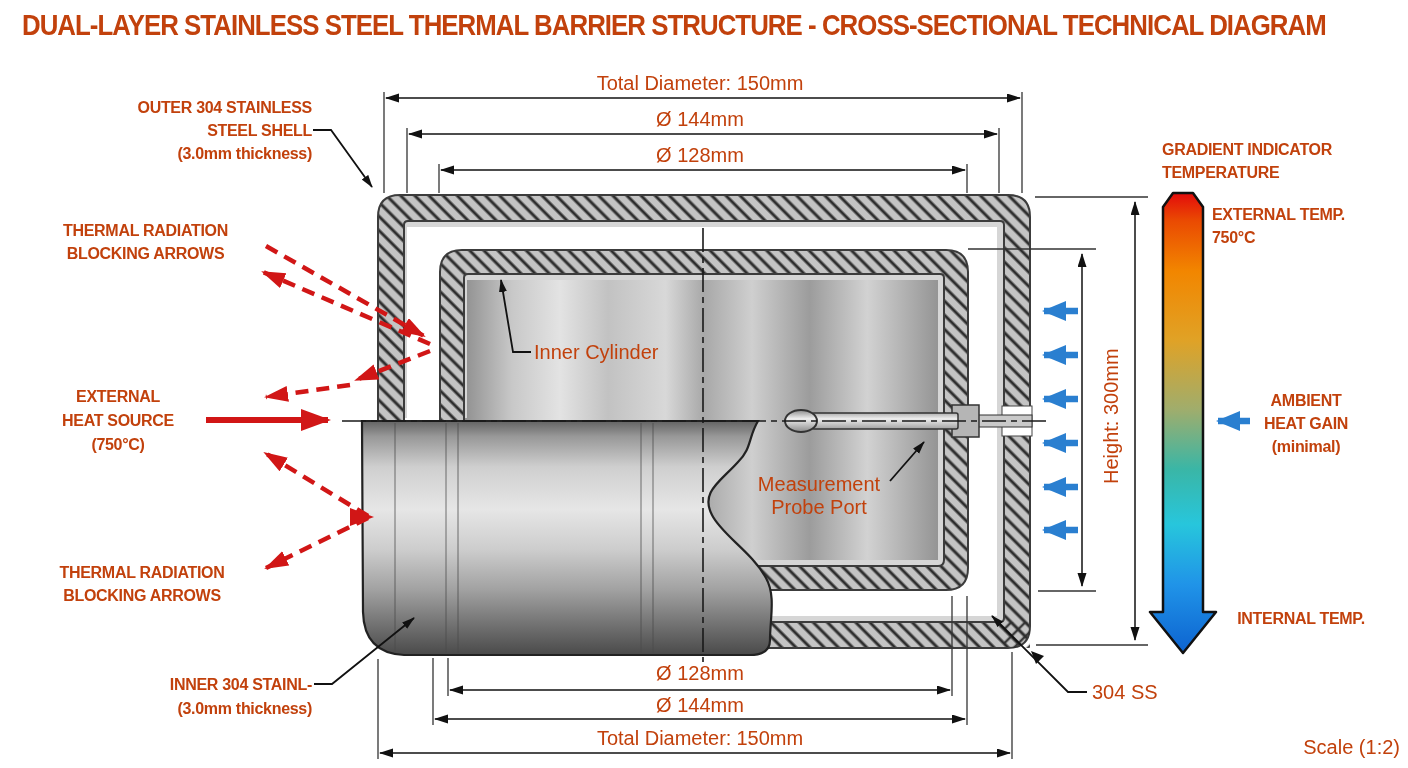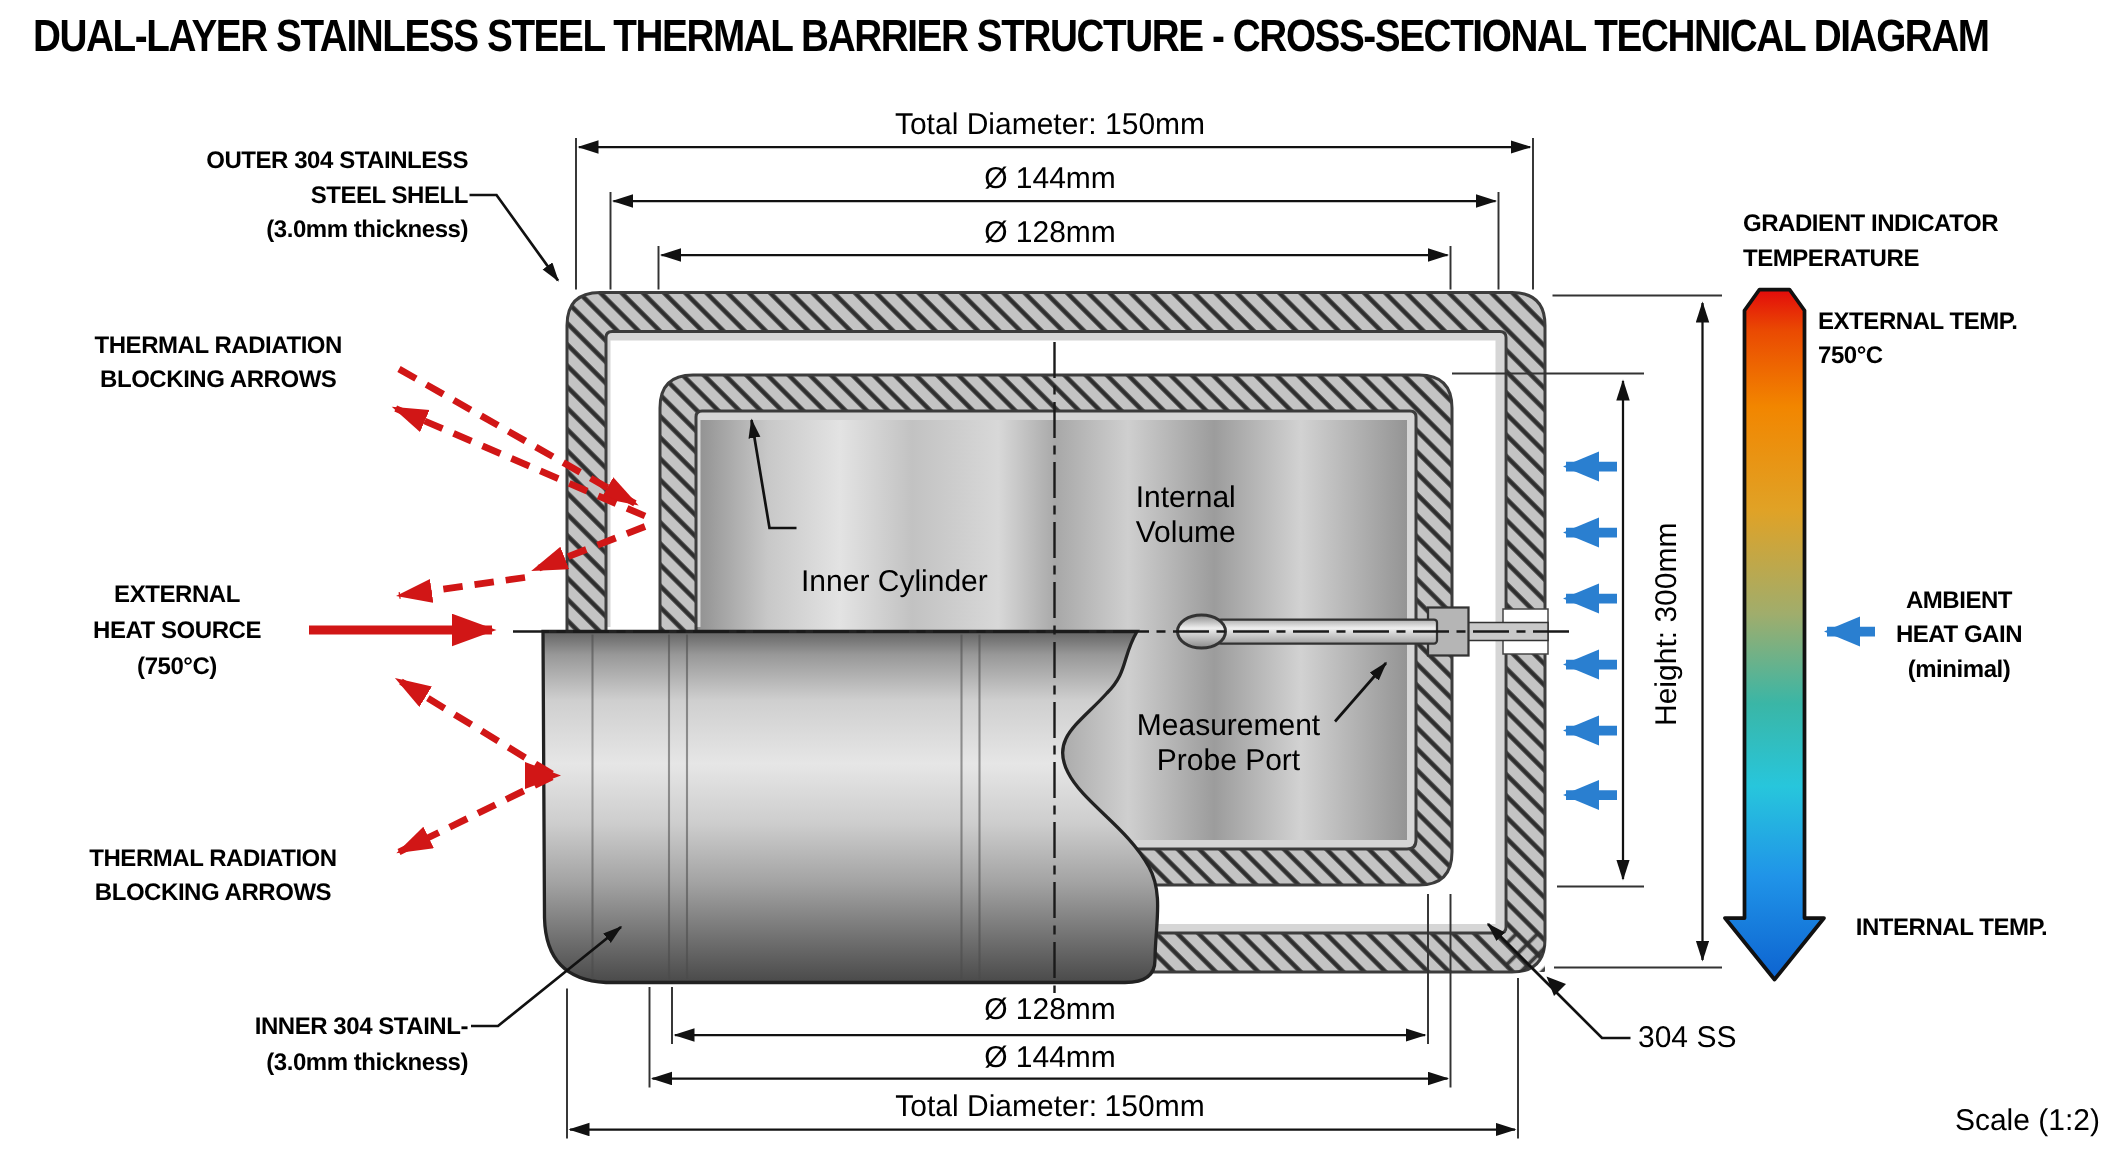--- a/index.html
+++ b/index.html
@@ -1,17 +1,17 @@
 <!DOCTYPE html>
 <html><head>
 <meta charset="utf-8">
 <style>
   html,body{margin:0;padding:0;background:#fff;}
   .stage{position:relative;width:1408px;height:768px;background:#fff;overflow:hidden;
-         font-family:"Liberation Sans",sans-serif;color:#000000;}
+         font-family:"Liberation Sans",sans-serif;color:#c2410c;}
   .abs{position:absolute;}
   .title{font-size:30px;font-weight:700;letter-spacing:-1.1px;white-space:nowrap;
          transform:scaleX(0.86);transform-origin:left top;}
   .lbl{font-weight:700;font-size:16px;line-height:23px;letter-spacing:-0.3px;}
   .slbl{font-weight:400;font-size:20px;line-height:23px;}
   .dim{font-weight:400;font-size:20px;text-align:center;white-space:nowrap;}
   .b{font-weight:400;}
   .ctr{text-align:center;}
   .rt{text-align:right;}
   .vert{writing-mode:vertical-rl;transform:rotate(180deg);text-align:center;
@@ -216,26 +216,22 @@
   <div class="abs lbl ctr" style="left:28px;top:561px;width:228px;">
     <div>THERMAL RADIATION</div>
     <div>BLOCKING ARROWS</div>
   </div>
 
   <div class="abs lbl rt" style="left:98px;top:673px;width:214px;line-height:24px;">
     <div>INNER 304 STAINL-</div>
     <div>(3.0mm thickness)</div>
   </div>
 
-  <div class="abs slbl" style="left:534px;top:341px;width:160px;margin-top:36px;">Inner Cylinder</div>
-
-  <div class="abs slbl ctr" style="left:728px;top:321px;width:125px;">
-    <div>Internal</div>
-    <div>Volume</div>
-  </div>
+  <div class="abs slbl" style="left:534px;top:341px;width:160px;">Inner Cylinder</div>
+
 
   <div class="abs slbl ctr" style="left:748px;top:473px;width:142px;">
     <div>Measurement</div>
     <div>Probe Port</div>
   </div>
 
   <div class="abs vert" style="left:1100px;top:340px;width:28px;height:152px;">Height: 300mm</div>
 
   <div class="abs slbl" style="left:1092px;top:681px;">304 SS</div>
   <div class="abs slbl rt" style="left:1240px;top:736px;width:160px;">Scale (1:2)</div>

